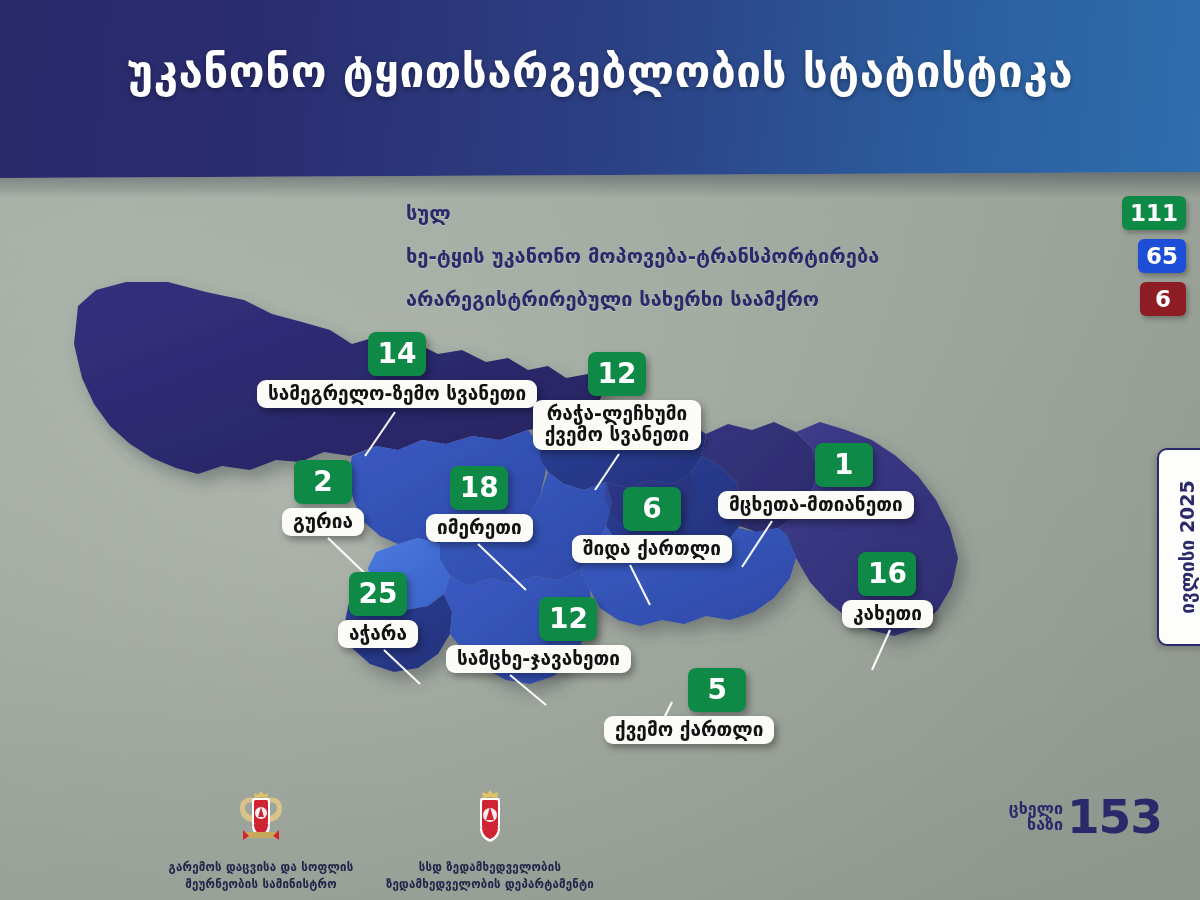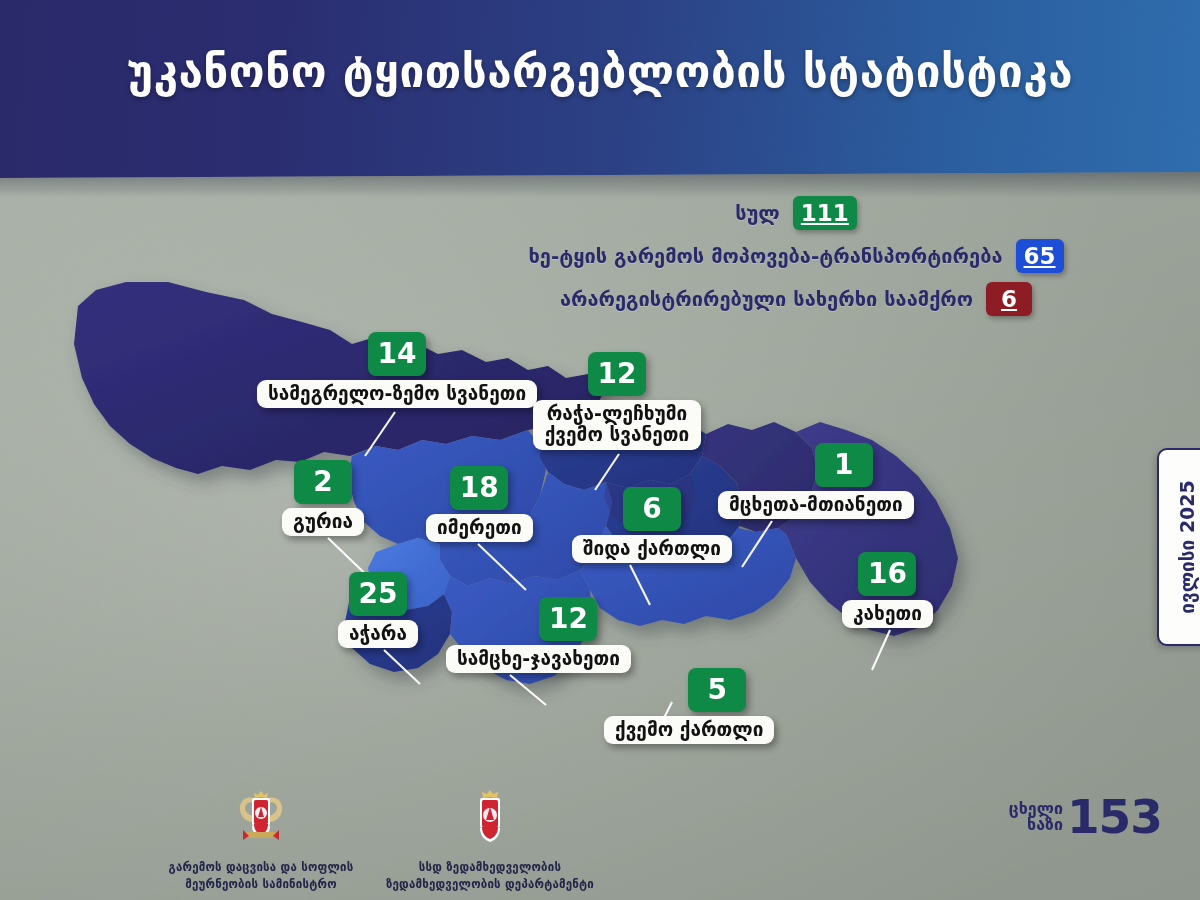--- a/index.html
+++ b/index.html
@@ -36,34 +36,33 @@
   .title{
     position:absolute;left:0;top:46px;width:1200px;text-align:center;
     color:#ffffff;font-size:44px;font-weight:700;letter-spacing:.5px;
     text-shadow:0 2px 5px rgba(0,0,0,.35);
     white-space:nowrap;
   }
 
   
   .legend{position:absolute;right:14px;top:196px;width:780px;}
   .legend-row{
-    display:flex;align-items:center;justify-content:center;
+    display:flex;align-items:center;justify-content:space-between;
     gap:13px;margin-bottom:9px;
   }
   .legend-label{
     color:#2a2a6b;font-size:20px;font-weight:700;white-space:nowrap;
     text-shadow:0 1px 0 rgba(255,255,255,.25);
   }
   .legend-badge{
     min-width:46px;height:34px;border-radius:6px;
     display:flex;align-items:center;justify-content:center;
     color:#fff;font-size:23px;font-weight:700;
     padding:0 8px;box-sizing:border-box;
     box-shadow:2px 3px 5px rgba(0,0,0,.28);
-    text-decoration:underline;
   }
 
   
   .date-tab{
     position:absolute;left:1157px;top:448px;width:56px;height:194px;
     background:#fdfdfb;border:2px solid #2a2a6b;border-radius:10px;
     box-shadow:-2px 3px 6px rgba(0,0,0,.18);
   }
   .date-tab .txt{
     position:absolute;left:50%;top:50%;
@@ -223,21 +222,21 @@
       </g>
     </svg>
   </div>
 
   <div class="legend">
     <div class="legend-row">
       <span class="legend-label">სულ</span>
       <span class="legend-badge" style="background:#0f8a46">111</span>
     </div>
     <div class="legend-row">
-      <span class="legend-label">ხე-ტყის გარემოს  მოპოვება-ტრანსპორტირება</span>
+      <span class="legend-label">ხე-ტყის უკანონო  მოპოვება-ტრანსპორტირება</span>
       <span class="legend-badge" style="background:#1d4ed8">65</span>
     </div>
     <div class="legend-row">
       <span class="legend-label">არარეგისტრირებული სახერხი საამქრო</span>
       <span class="legend-badge" style="background:#8e1c24">6</span>
     </div>
   </div>
 
   <div class="date-tab">
     <span class="txt">ივლისი 2025</span>

